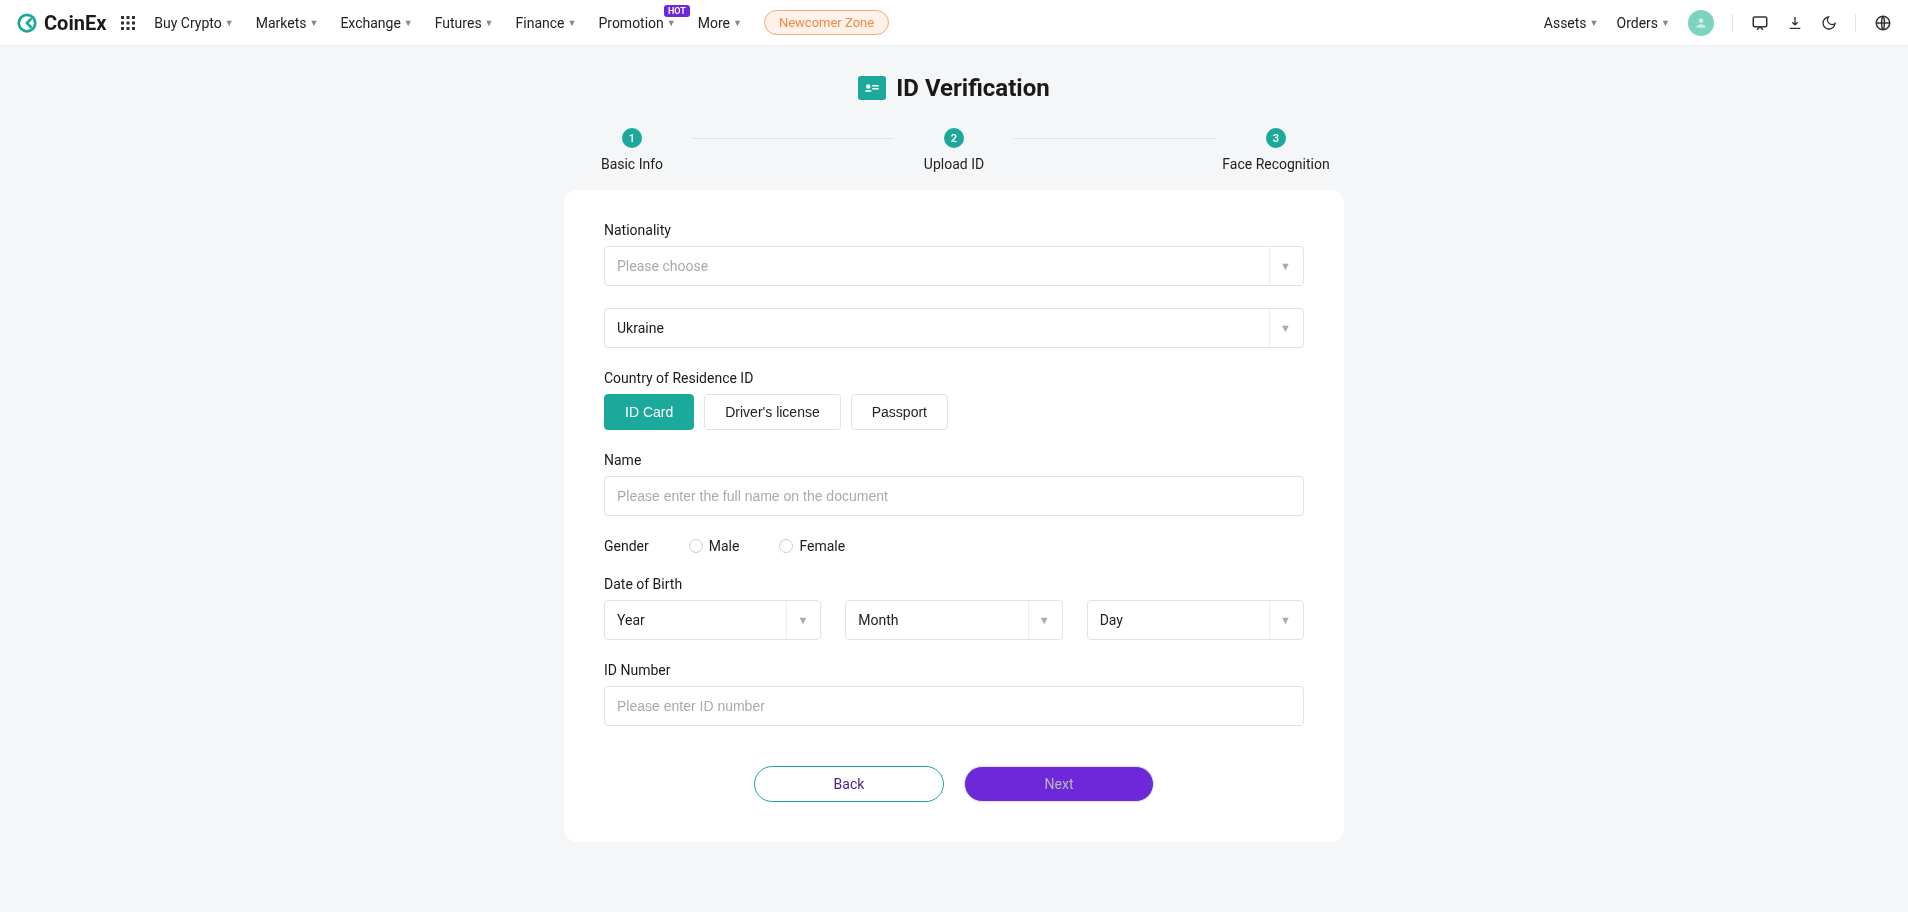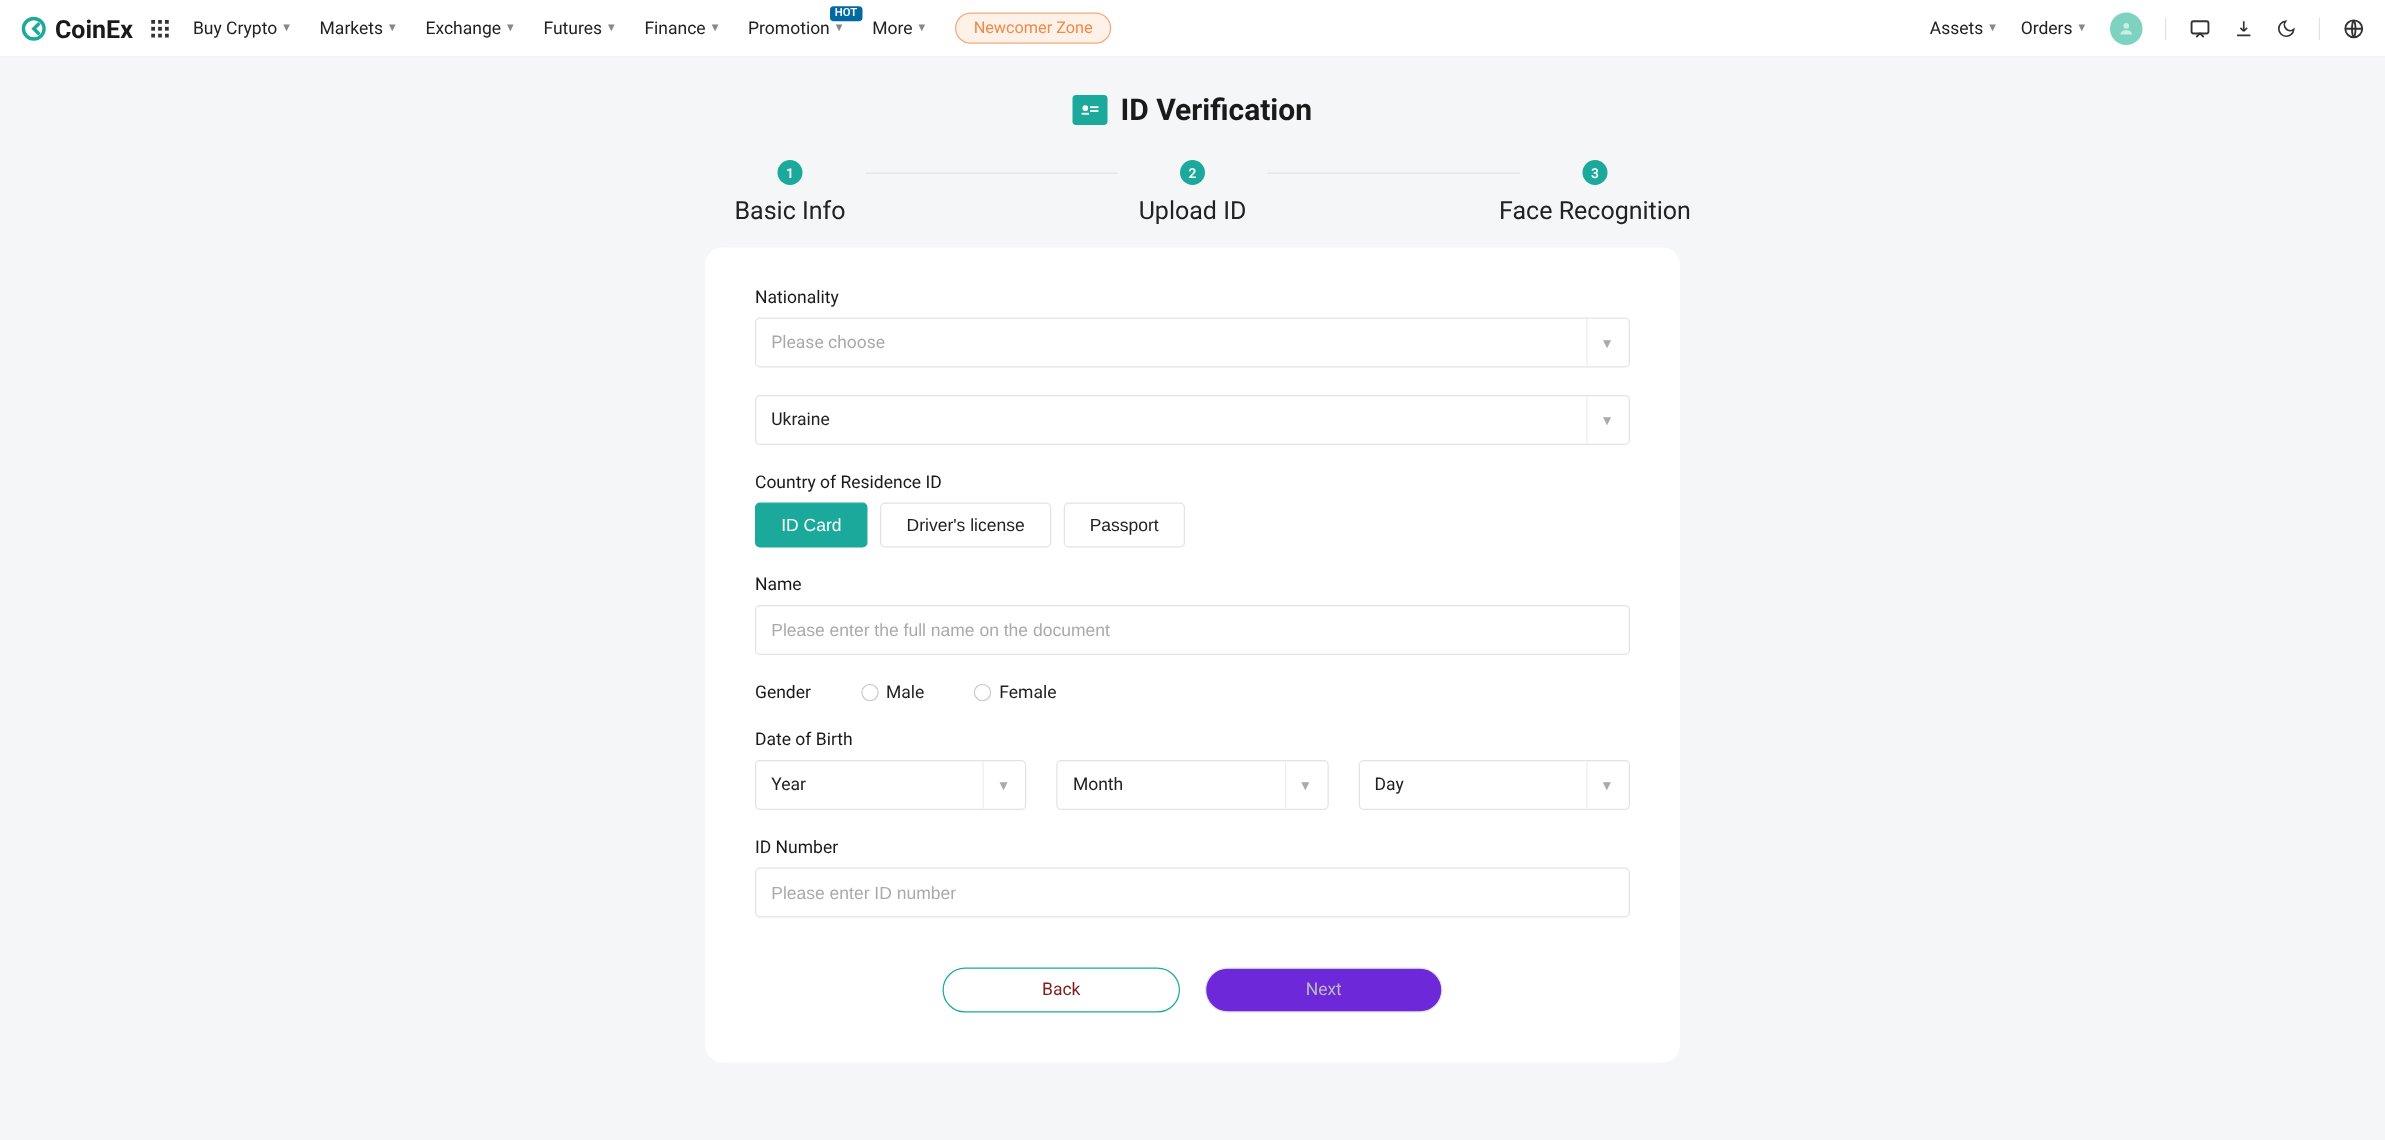--- a/index.html
+++ b/index.html
@@ -28,21 +28,21 @@
   .logo svg { margin-right: 6px; }
   .apps-icon { margin-right: 18px; cursor:pointer; display:flex; }
   .nav { display: flex; align-items: center; gap: 22px; }
   .nav-item {
     display: flex; align-items: center; gap: 3px;
     font-size: 14px; color: #222; cursor: pointer; position: relative;
   }
   .nav-item .caret { font-size: 9px; color: #888; }
   .hot-badge {
     position: absolute; top: -10px; right: -14px;
-    background: #0369a1; color: #fff; font-size: 9px;
+    background: #6d28d9; color: #fff; font-size: 9px;
     padding: 1px 4px; border-radius: 3px; font-weight: 600;
   }
   .newcomer {
     border: 1px solid #f5a97a;
     color: #ee8a4a;
     background: #fdf1e8;
     padding: 4px 14px;
     border-radius: 14px;
     font-size: 13px;
     cursor: pointer;
@@ -73,21 +73,21 @@
   }
   .steps {
     display:flex; align-items:flex-start; justify-content:space-between;
     margin: 0 8px 18px;
   }
   .step { display:flex; flex-direction:column; align-items:center; width:120px; }
   .step-num {
     width:20px; height:20px; border-radius:50%; background:#1aa99a; color:#fff;
     font-size:11px; display:flex; align-items:center; justify-content:center; font-weight:600;
   }
-  .step-label { margin-top:8px; font-size:20px; color:#222; white-space:nowrap; }
+  .step-label { margin-top:8px; font-size:14px; color:#222; white-space:nowrap; }
   .step-line { flex:1; height:1px; background:#e3e3e3; margin-top:10px; }
 
   .card {
     background:#fff; border-radius:14px; padding: 32px 40px 40px;
   }
   .field { margin-bottom: 22px; }
   .field-label { font-size:14px; color:#1a1a1a; margin-bottom:8px; display:block; }
   .select, .input {
     width:100%; height:40px; border:1px solid #e3e3e3; border-radius:4px;
     padding: 0 12px; font-size:14px; background:#fff; display:flex; align-items:center;
@@ -109,21 +109,21 @@
   .gender-row { display:flex; align-items:center; gap:40px; }
   .radio { display:flex; align-items:center; gap:6px; cursor:pointer; font-size:14px; color:#222;}
   .radio .circle { width:14px; height:14px; border:1px solid #ccc; border-radius:50%; }
   .dob-row { display:flex; gap:24px; }
   .dob-row .select { flex:1;text-align:right; }
   .actions { display:flex; justify-content:center; gap:20px; margin-top:40px; }
   .btn {
     width:190px; height:36px; border-radius:18px; font-size:14px; cursor:pointer;
     display:flex; align-items:center; justify-content:center;
   }
-  .btn-back { border:1px solid #1aa99a; color:#7f1d1d; background:#fff; }
+  .btn-back { border:1px solid #1aa99a; color:#4c1d95; background:#fff; }
   .btn-next { border:1px solid #e3e3e3; color:#bbb; background:#6d28d9; cursor:not-allowed; }
 </style>
 </head>
 <body>
 
 <header>
   <div class="logo">
     <svg width="22" height="22" viewBox="0 0 24 24" fill="none">
       <circle cx="12" cy="12" r="9" stroke="#1aa99a" stroke-width="3"></circle>
       <path d="M16 8l-4 4 4 4" stroke="#1aa99a" stroke-width="3" stroke-linecap="round"></path>

